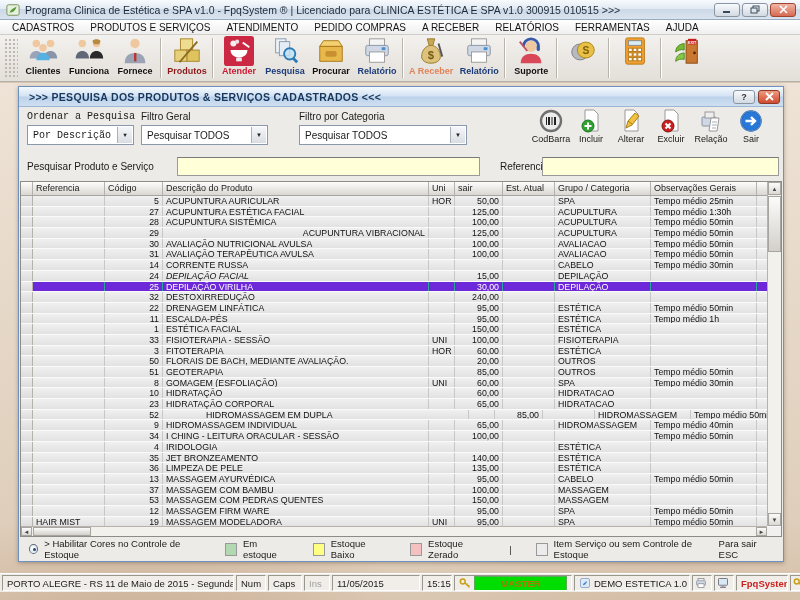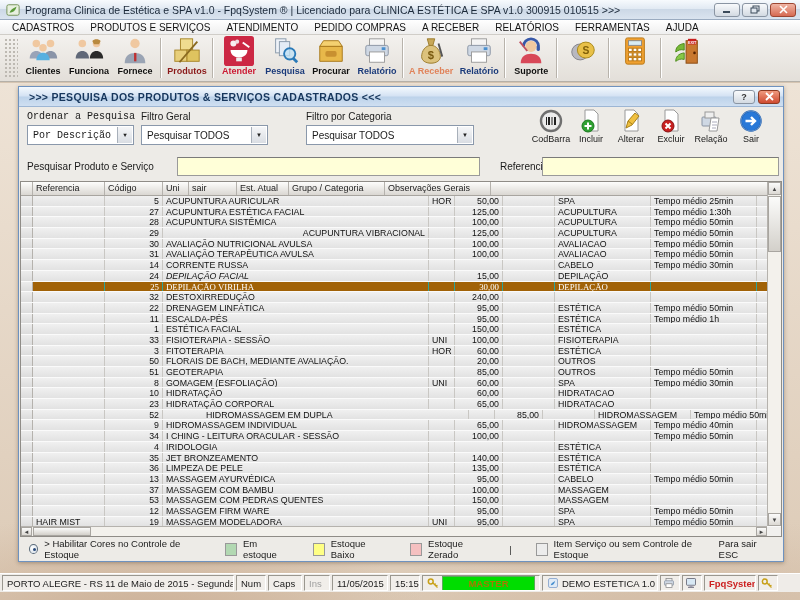--- a/index.html
+++ b/index.html
@@ -73,21 +73,21 @@
 
   
   .grid { position:relative; margin:0 1px; height:356px; border:1px solid #8f8c87; background:#f1f0ee; }
   .grid-head { display:flex; height:14px; background:linear-gradient(#fdfdfc,#dad7d2);
     border-bottom:1px solid #a8a5a0; }
   .gh-cell { font-size:9px; color:#222; padding:1px 0 0 3px; border-right:1px solid #b5b2ad;
     white-space:nowrap; overflow:hidden; flex:0 0 auto; }
   .grid-body { height:332px; overflow:hidden; }
   .grow { display:flex; height:10.7px; background:linear-gradient(#f0f0f0,#e2e2e2);
     border-bottom:1px solid #fafafa; }
-  .grow.selected { background:#a16207;font-family:Liberation Serif, serif; }
+  .grow.selected { background:#6d28d9; }
   .grow.selected .gcell { color:#ffffff; border-right-color:#2ba49a; }
   .gcell { font-size:8.8px; line-height:10px; color:#111; padding:0 3px 0 3px;
     border-right:1px solid #c9c7c3; white-space:nowrap; overflow:hidden; flex:0 0 auto; }
   .gcell.r { text-align:right; }
   .gind { background:linear-gradient(#ececec,#dcdcdc); border-right:1px solid #b5b2ad; flex:0 0 auto; }
 
   .vscroll { position:absolute; top:0; right:0; width:14px; bottom:10px; background:#f3f1ec;
     border-left:1px solid #b5b2ad; }
   .hscroll { position:absolute; left:0; right:14px; bottom:0; height:10px; background:#f3f1ec;
     border-top:1px solid #b5b2ad; }
@@ -333,21 +333,21 @@
                 <span class="arrow">▼</span>
               </div>
             </div>
             <div class="filter" style="left: 122px;">
               <div class="flabel">Filtro Geral</div>
               <div class="combo" style="width: 127px;">
                 <span>Pesquisar TODOS</span>
                 <span class="arrow">▼</span>
               </div>
             </div>
-            <div class="filter" style="left: 287px;">
+            <div class="filter" style="left: 280px;">
               <div class="flabel">Filtro por Categoria</div>
               <div class="combo" style="width: 168px;">
                 <span>Pesquisar TODOS</span>
                 <span class="arrow">▼</span>
               </div>
             </div>
           </div>
         <div class="actions" id="actions">
             <div class="act-btn">
               <span class="ico"><svg viewBox="0 0 24 24">
@@ -410,20 +410,21 @@
         <input class="yfield" style="left: 158px; width: 303px;" value="">
         <span class="slabel" style="left:481px">Referencia</span>
         <input class="yfield" style="left: 523px; width: 237px;" value="">
       </div>
 
       <div class="grid">
         <div class="grid-head" id="gridhead">
             <span class="gh-cell" style="width: 12px;"></span>
             <span class="gh-cell" style="width: 72px;">Referencia</span>
             <span class="gh-cell" style="width: 58px;">Código</span>
+            <span class="gh-cell" style="width: 266px;">Descrição do Produto</span>
             <span class="gh-cell" style="width: 26px;">Uni</span>
             <span class="gh-cell" style="width: 48px;">sair</span>
             <span class="gh-cell" style="width: 52px;">Est. Atual</span>
             <span class="gh-cell" style="width: 96px;">Grupo / Categoria</span>
             <span class="gh-cell" style="width: 106px;">Observações Gerais</span>
           </div>
         <div class="grid-body" id="gridbody">
             <div class="grow">
               <span class="gind" style="width: 12px;"></span>
               <span class="gcell" style="width: 72px;"></span>
@@ -792,21 +793,21 @@
           <span>Item Serviço ou sem Controle de Estoque</span>
           <span class="hint">Para sair ESC</span>
         </div>
     </div>
 
     <div class="statusbar" id="statusbar">
         <div class="seg" style="width: 232px;">PORTO ALEGRE - RS 11 de Maio de 2015 - Segunda-feira</div>
         <div class="seg" style="width: 30px;">Num</div>
         <div class="seg" style="width: 34px;">Caps</div>
         <div class="seg" style="width: 26px; color: rgb(160, 160, 160);">Ins</div>
-        <div class="seg" style="width: 56px;">11/05/2015</div>
+        <div class="seg" style="width: 88px;">11/05/2015</div>
         <div class="seg" style="width: 30px;">15:15:31</div>
         <div class="seg" style="width: 118px;">
           <span class="mini"><svg viewBox="0 0 16 16">
               <circle cx="5" cy="6" r="3.2" fill="none" stroke="#c8a018" stroke-width="2"></circle>
               <path d="M8 8l6 6m-2-2l2-1m-4-1l2-1" stroke="#c8a018" stroke-width="1.8"></path>
             </svg></span>
           <span class="master-box" style="background: rgb(0, 221, 0);">MASTER</span>
         </div>
         <div class="seg" style="width: 116px;">
           <span class="mini"><svg viewBox="0 0 16 16">

